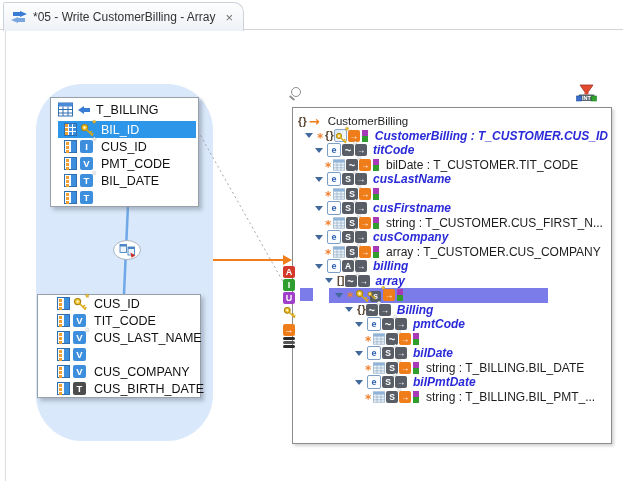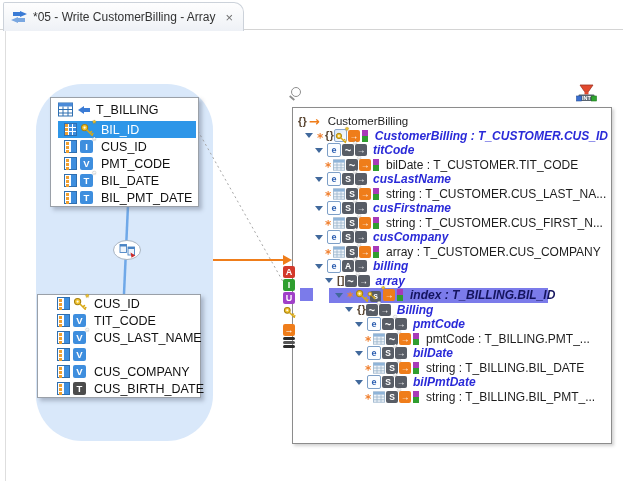--- a/index.html
+++ b/index.html
@@ -181,21 +181,20 @@
         </span>
         <span class="cname">BIL_DATE</span>
       </div>
       <div class="trowt" style="padding-left: 13px;">
         <span class="ic i-col">
           <span class="colbox"></span>
         </span>
         <span class="ic">
           <span class="box blue">T</span>
         </span>
-        <span class="cname">BIL_PMT_DATE</span>
       </div>
     </div>
   <div class="dbtable" id="tbl-customer">
       <div class="trowt" style="padding-left: 19px;">
         <span class="ic i-col">
           <span class="colbox"></span>
         </span>
         <span class="ic">
           <span class="kwrap"><svg width="14" height="14" viewBox="0 0 14 14">
               <circle cx="4.6" cy="4.6" r="3.1" fill="#f2c430" stroke="#a8820e" stroke-width="1.1"></circle>
@@ -407,21 +406,20 @@
           </span>
           <span class="ic i-out-orange">
             <span class="box orange">→</span>
           </span>
           <span class="ic i-badge">
             <span class="bdg">
               <i class="b1"></i>
               <i class="b2"></i>
             </span>
           </span>
-          <span class="tlabel lbl-child">string : T_CUSTOMER.CUS_LAST_NA...</span>
         </div>
         <div class="trow" style="padding-left: 22px;">
           <span class="ic i-expander">
             <span class="tri"></span>
           </span>
           <span class="ic i-elem">
             <span class="ebox">e</span>
           </span>
           <span class="ic i-string-star">
             <span class="box dark">S<i class="st">*</i></span>
@@ -553,21 +551,20 @@
           </span>
           <span class="ic i-out-orange">
             <span class="box orange">→</span>
           </span>
           <span class="ic i-badge">
             <span class="bdg">
               <i class="b1"></i>
               <i class="b2"></i>
             </span>
           </span>
-          <span class="tlabel lbl-parent">index : T_BILLING.BIL_ID</span>
         </div>
         <div class="trow" style="padding-left: 52px;">
           <span class="ic i-expander">
             <span class="tri"></span>
           </span>
           <span class="ic i-braces">
             <span class="brc">{ }</span>
           </span>
           <span class="ic i-seq-star">
             <span class="box dark tilde">~<i class="st">*</i></span>
@@ -608,21 +605,20 @@
           </span>
           <span class="ic i-out-orange">
             <span class="box orange">→</span>
           </span>
           <span class="ic i-badge">
             <span class="bdg">
               <i class="b1"></i>
               <i class="b2"></i>
             </span>
           </span>
-          <span class="tlabel lbl-child">pmtCode : T_BILLING.PMT_...</span>
         </div>
         <div class="trow" style="padding-left: 62px;">
           <span class="ic i-expander">
             <span class="tri"></span>
           </span>
           <span class="ic i-elem">
             <span class="ebox">e</span>
           </span>
           <span class="ic i-string-star">
             <span class="box dark">S<i class="st">*</i></span>

